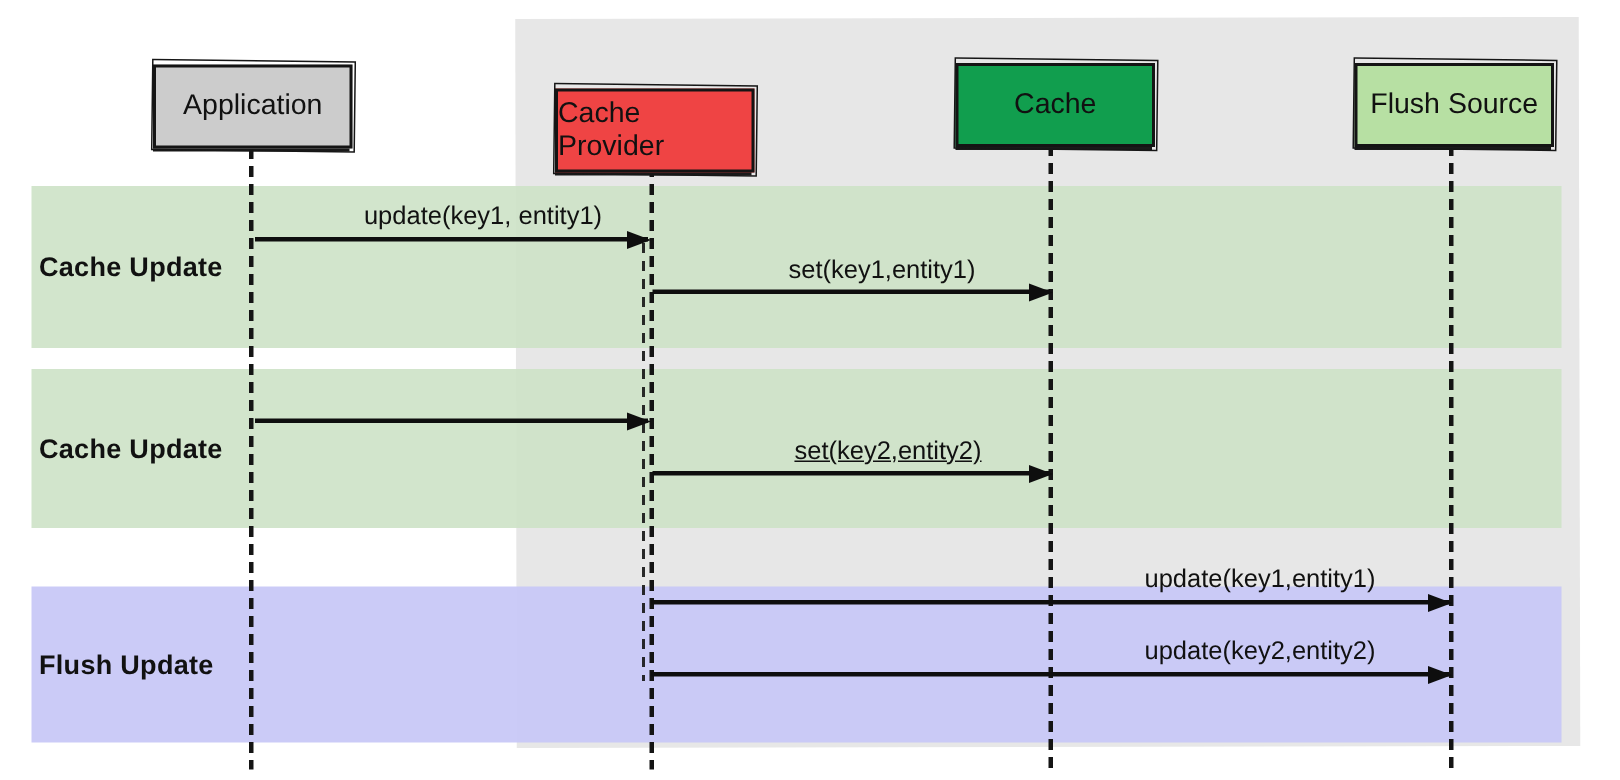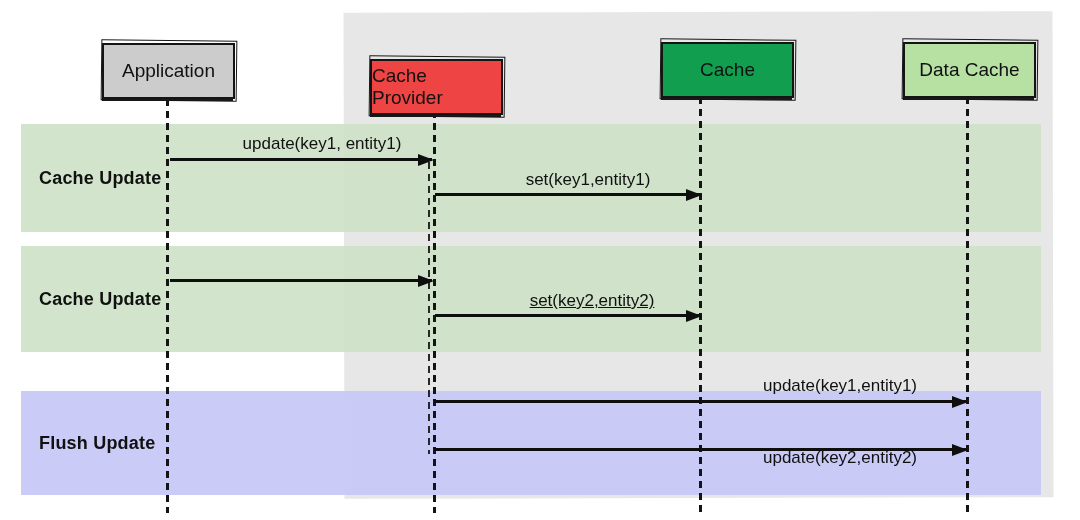--- a/index.html
+++ b/index.html
@@ -8,41 +8,41 @@
 
   
   .backdrop{position:absolute;left:344px;top:12px;width:709px;height:486px;
     background:#e7e7e7;transform:rotate(-0.12deg);}
 
   
   .band{position:absolute;left:21px;width:1020px;display:flex;align-items:center;}
   .band-1{top:124px;height:108px;background:rgba(206,227,200,0.92);}
   .band-2{top:246px;height:106px;background:rgba(206,227,200,0.92);}
   .band-3{top:367px;height:104px;background:rgba(200,200,247,0.95);margin-top:24px;}
-  .band-label{font-size:18px;font-weight:bold;padding-left:18px;letter-spacing:0.2px;}
+  .band-label{font-size:18px;font-weight:bold;padding-left:5px;letter-spacing:0.2px;}
 
   
   .lifeline{position:absolute;width:2.5px;
     background:repeating-linear-gradient(to bottom,#141414 0 7px,transparent 7px 12px);}
   .ll-app{left:166px;top:99px;height:414px;}
   .ll-provider{left:433px;top:99px;height:414px;}
   .ll-provider-double{left:428px;top:162px;height:292px;width:2px;opacity:.9;}
   .ll-cache{left:699px;top:97px;height:415px;}
   .ll-datasource{left:966px;top:97px;height:415px;}
 
   
   .actor{position:absolute;width:133px;height:56px;display:flex;align-items:center;
     justify-content:center;border:2.5px solid #141414;box-sizing:border-box;
     box-shadow:-1px 3px 0 -1px #1a1a1a;}
   .actor::after{content:'';position:absolute;inset:-5px -4px -4px -3px;
     border:1.6px solid #161616;transform:rotate(0.7deg);pointer-events:none;}
   .actor span{font-size:19px;}
   .actor-application{left:102px;top:43px;background:#cccccc;}
   .actor-provider{left:370px;top:43px;background:#ef4444;margin-top:16px;}
-  .actor-cache{left:637px;top:42px;background:#119e4e;margin-left:24px;}
+  .actor-cache{left:637px;top:42px;background:#119e4e;}
   .actor-datasource{left:903px;top:42px;background:#b7e0a3;}
 
   
   .msg{position:absolute;height:3px;background:#0e0e0e;}
   .msg::after{content:'';position:absolute;right:-2px;top:50%;transform:translateY(-50%);
     width:0;height:0;border-left:16px solid #0e0e0e;
     border-top:6.5px solid transparent;border-bottom:6.5px solid transparent;}
   .msg-label{position:absolute;transform:translateX(-50%);white-space:nowrap;
     font-size:17px;line-height:20px;}
 </style>
@@ -77,28 +77,28 @@
 
   <div class="msg" style="left:170px;top:279px;width:262px;"></div>
 
   <div class="msg" style="left:435px;top:314px;width:265px;"></div>
   <span class="msg-label" style="left:592px;top:291px;text-decoration:underline;">set(key2,entity2)</span>
 
   <div class="msg" style="left:434px;top:400px;width:532px;"></div>
   <span class="msg-label" style="left:840px;top:376px;">update(key1,entity1)</span>
 
   <div class="msg" style="left:434px;top:448px;width:532px;"></div>
-  <span class="msg-label" style="left:840px;top:424px;margin-top:24px;">update(key2,entity2)</span>
+  <span class="msg-label" style="left:840px;top:424px;">update(key2,entity2)</span>
 
   <div class="actor actor-application">
     <span>Application</span>
   </div>
   <div class="actor actor-provider">
     <span>Cache Provider</span>
   </div>
   <div class="actor actor-cache">
     <span>Cache</span>
   </div>
   <div class="actor actor-datasource">
-    <span>Data Cache</span>
+    <span>Flush Source</span>
   </div>
 
 </div>
 
 </body></html>

